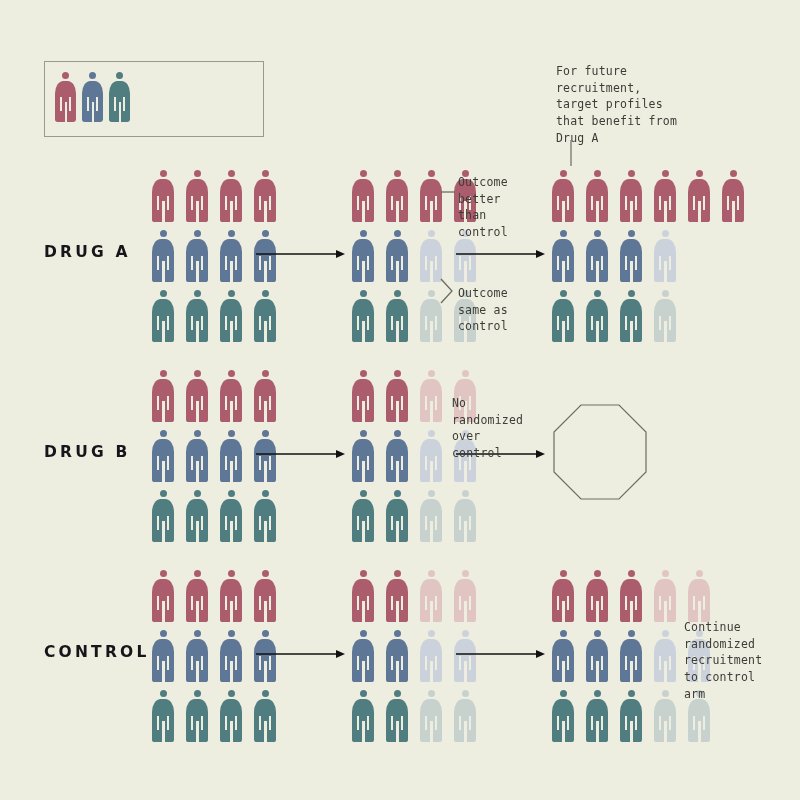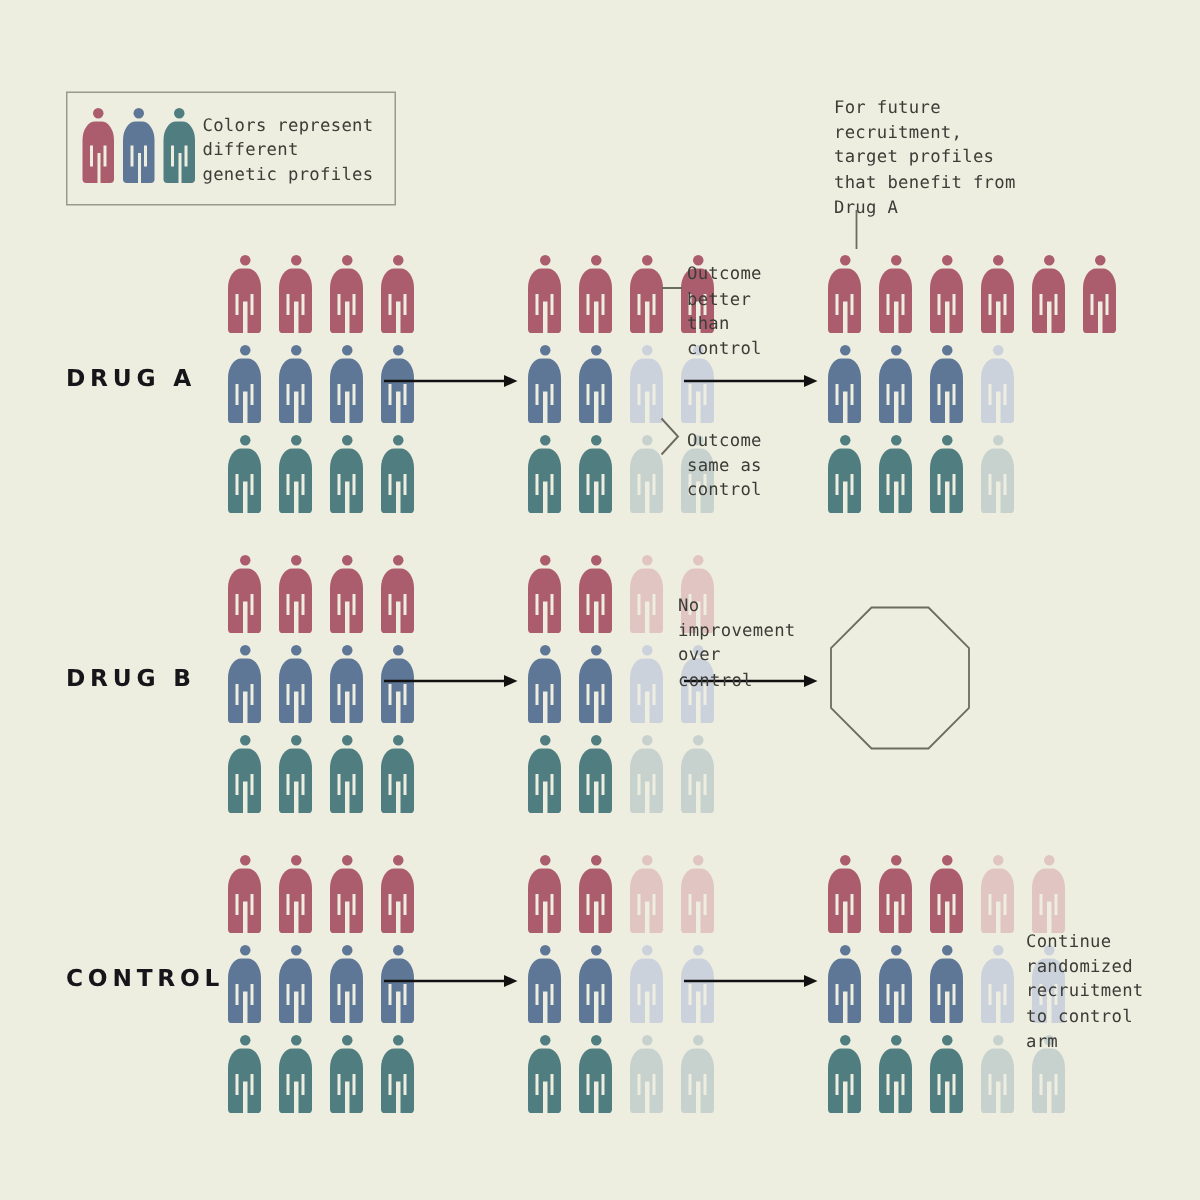--- a/index.html
+++ b/index.html
@@ -133,23 +133,20 @@
           <div class="leg-gap" style="width: 2px; height: 20px; left: 9.5px; bottom: 0px;"></div>
         </div>
         <div class="figure" style="width: 21px; height: 50px;">
           <div class="body" style="width: 21px; height: 41px; left: 0px; top: 9px; background: rgb(79, 125, 128);"></div>
           <div class="head" style="width: 7px; height: 7px; left: 7px; top: 0px; background: rgb(79, 125, 128);"></div>
           <div class="leg-gap" style="width: 2px; height: 14px; top: 25px; left: 5px;"></div>
           <div class="leg-gap" style="width: 2px; height: 14px; top: 25px; right: 5px;"></div>
           <div class="leg-gap" style="width: 2px; height: 20px; left: 9.5px; bottom: 0px;"></div>
         </div>
       </div>
-    <div id="legend-text">Colors represent
-different
-genetic profiles</div>
   </div>
 
   <div class="row-label" style="left:44px; top:243px;">DRUG A</div>
   <div class="row-label" style="left:44px; top:443px;">DRUG B</div>
   <div class="row-label" style="left:44px; top:643px;">CONTROL</div>
 
   <div class="pictogroup" style="left:152px; top:170px;">
       <div class="picto-row" style="gap: 12px; margin-bottom: 8px;">
         <div class="figure" style="width: 22px; height: 52px;">
           <div class="body" style="width: 22px; height: 43px; left: 0px; top: 9px; background: rgb(171, 93, 110);"></div>
@@ -989,21 +986,21 @@
   <div class="bracket" style="left:440px; top:278px;">
     <svg width="14" height="26" viewBox="0 0 14 26">
       <polyline points="1,1 12,13 1,25" fill="none" stroke="#6b6b60" stroke-width="1.3"></polyline>
     </svg>
   </div>
   <div class="annot" style="left:458px; top:285px; width:80px;">Outcome
 same as
 control</div>
 
   <div class="annot" style="left:452px; top:395px; width:100px;">No
-improvement
+randomized
 over
 control</div>
 
   <div class="stopsign" style="left:553px; top:404px; width:94px; height:96px;">
     <svg width="94" height="96" viewBox="0 0 94 96">
       <polygon points="28,1 66,1 93,28 93,68 66,95 28,95 1,68 1,28" fill="none" stroke="#6b6b60" stroke-width="1.2"></polygon>
     </svg>
   </div>
 
   <div class="annot" style="left:684px; top:619px; width:115px;">Continue

